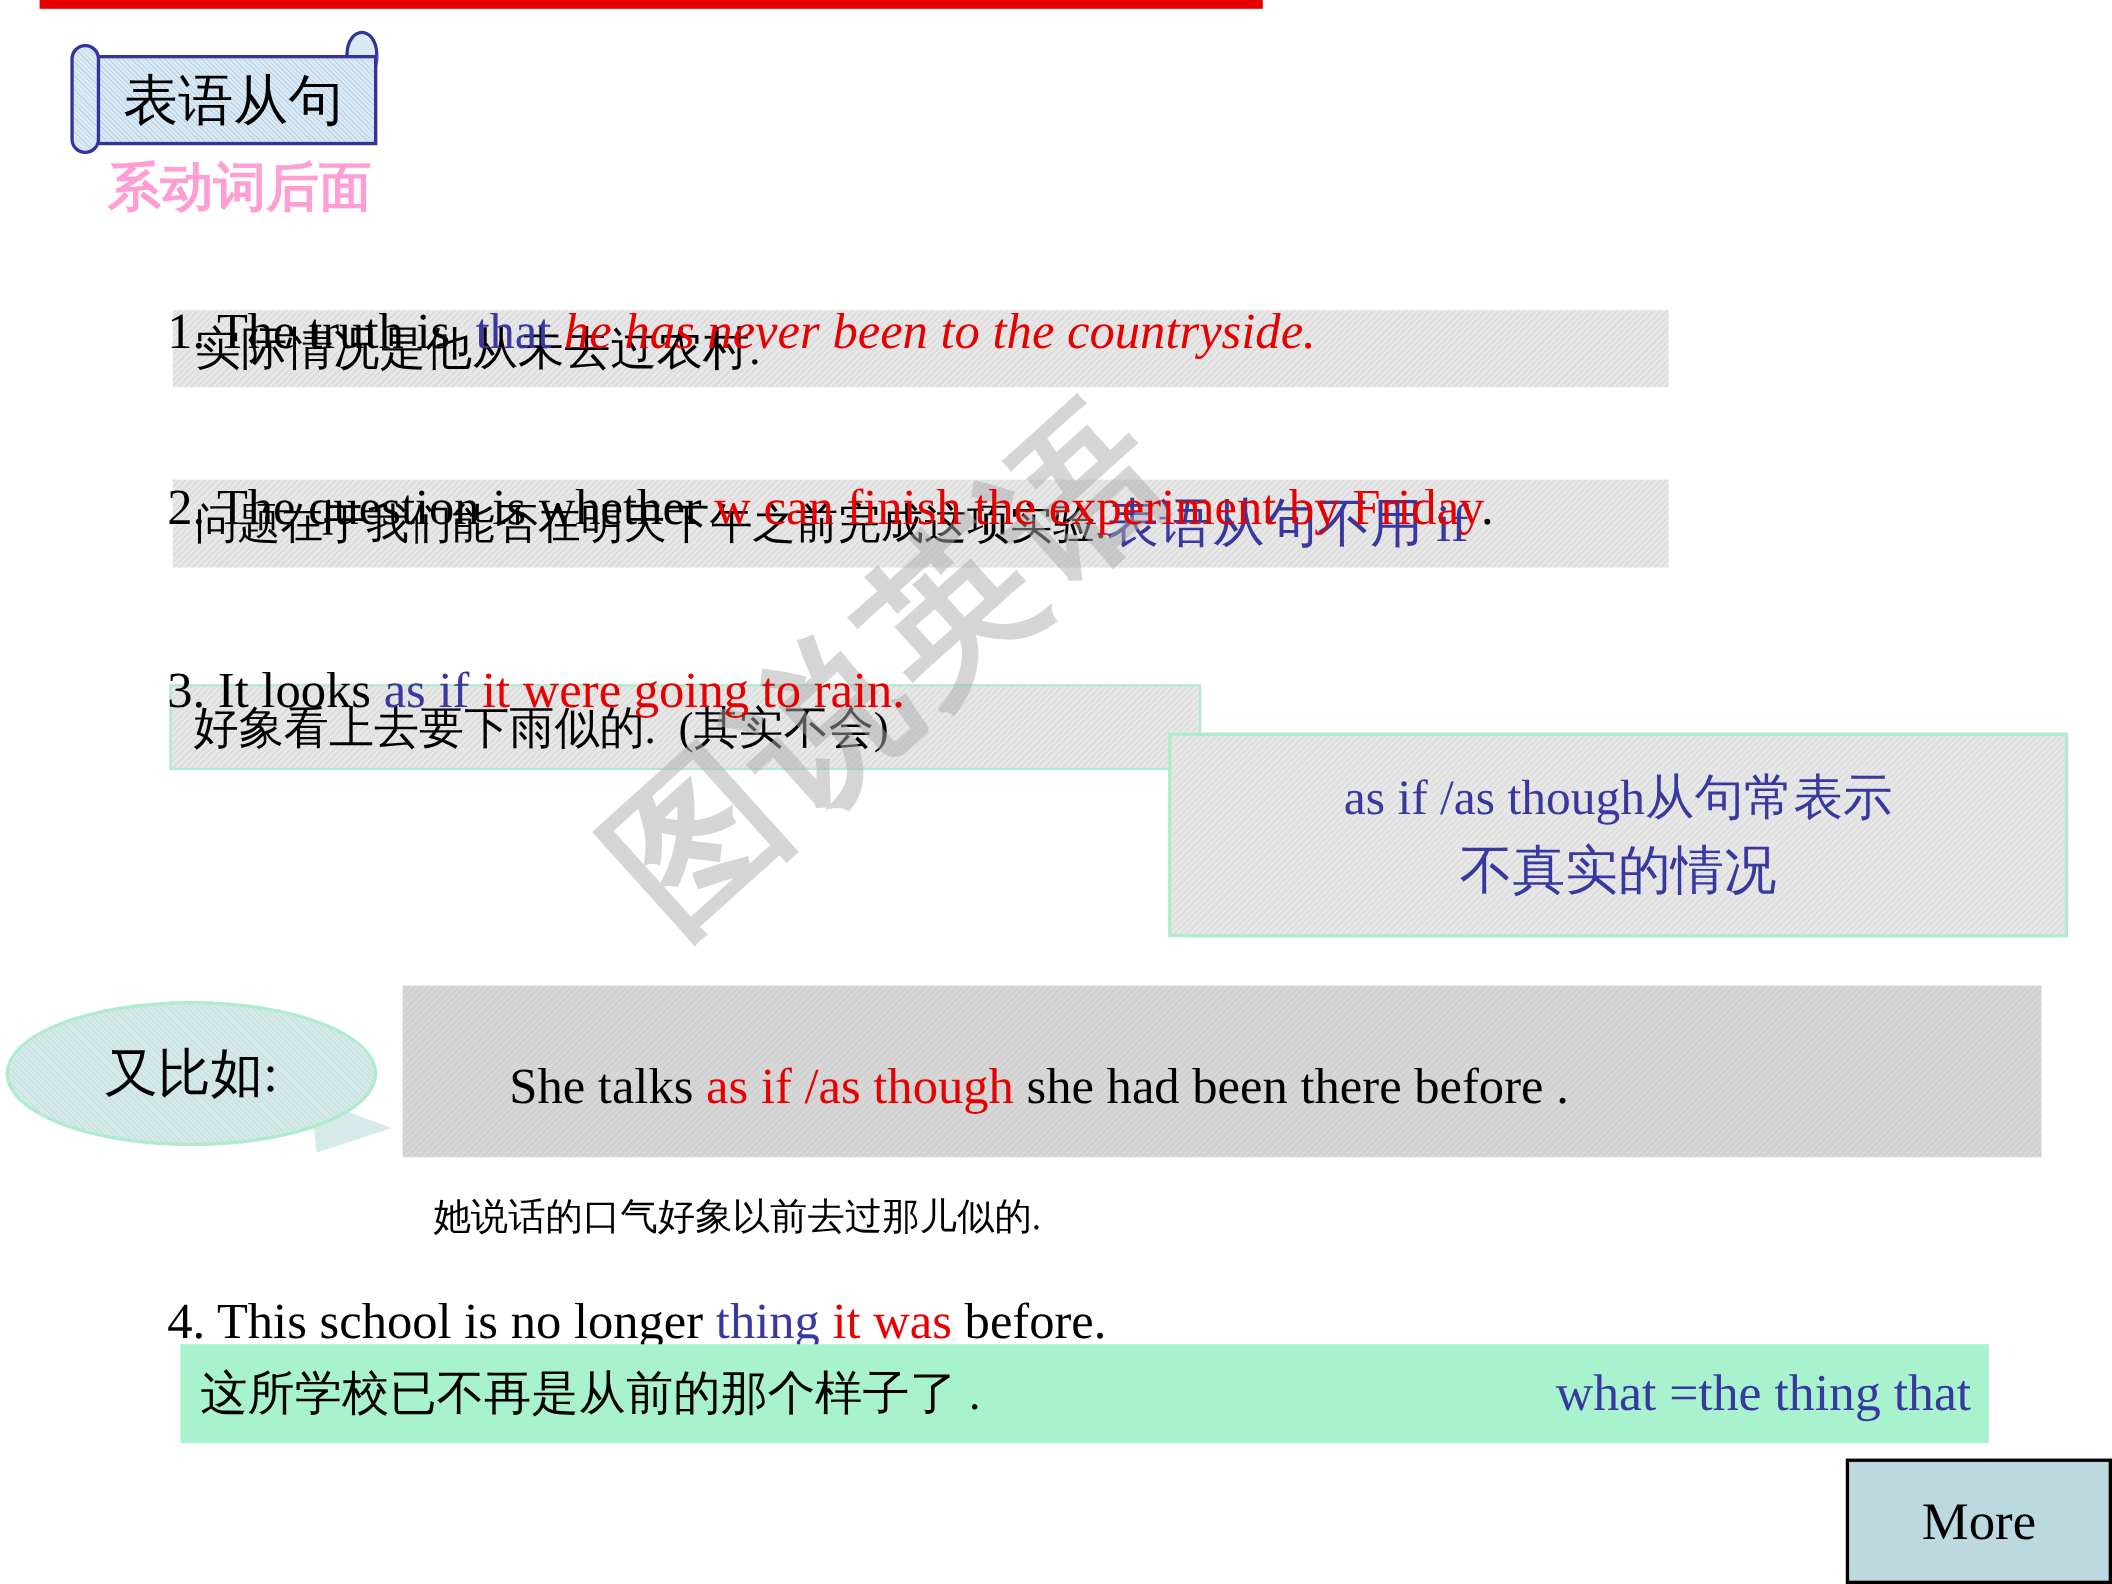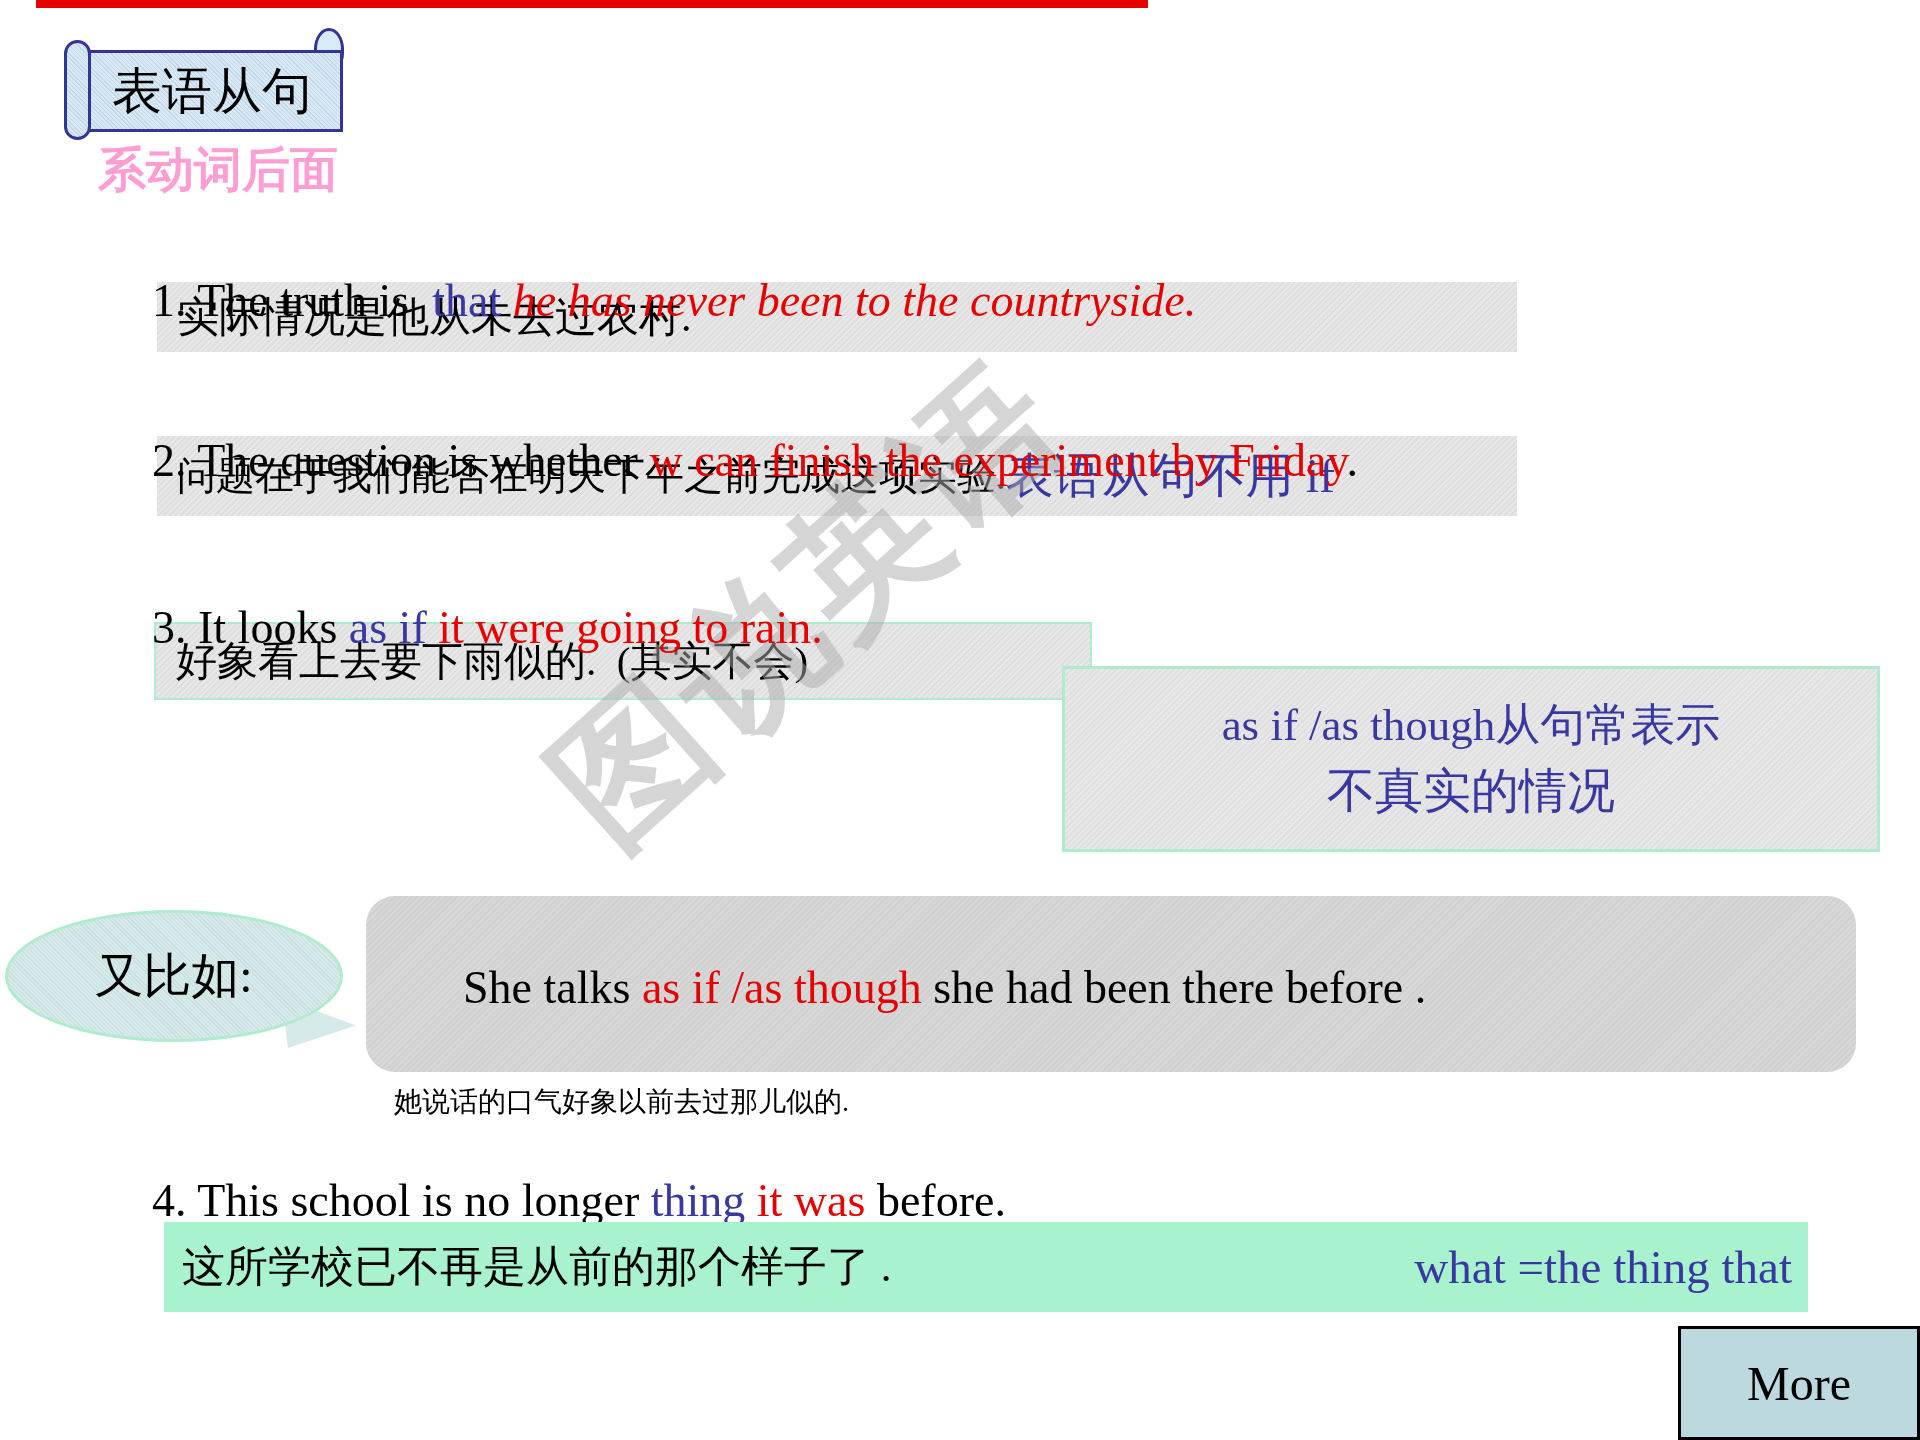--- a/index.html
+++ b/index.html
@@ -53,25 +53,25 @@
   .notebox .l2{font-size:48px;color:var(--blue);}
 
   .bubble{position:absolute;left:5px;top:910px;width:338px;height:132px;box-sizing:border-box;
       border:3px solid var(--mint);border-radius:50%;z-index:3;
       background-color:var(--ellipse-fill);
       background-image:repeating-linear-gradient(45deg,rgba(90,150,150,.12) 0 1px,transparent 1px 3px);
       display:flex;align-items:center;justify-content:center;font-size:48px;}
   .bubble-tail{position:absolute;left:282px;top:998px;width:74px;height:50px;z-index:2;
       background-color:var(--ellipse-fill);clip-path:polygon(0 0,100% 55%,8% 100%);}
 
-  .box4{position:absolute;left:366px;top:896px;width:1490px;height:176px;z-index:3;
+  .box4{position:absolute;left:366px;top:896px;width:1490px;height:156px;z-index:3;
       background-color:var(--gray-box-dark);
-      background-image:repeating-linear-gradient(135deg,rgba(90,90,90,.06) 0 2px,transparent 2px 4px);border-radius:29px;}
+      background-image:repeating-linear-gradient(135deg,rgba(90,90,90,.06) 0 2px,transparent 2px 4px);}
   .box4 .line1{margin:12px 0 0 28px;font-size:46px;white-space:pre;}
-  .box4 .line2{margin:16px 0 0 28px;font-size:28px;}
+  .box4 .line2{margin:16px 0 0 28px;font-size:34px;}
 
   .greenbox{position:absolute;left:164px;top:1222px;width:1644px;height:90px;box-sizing:border-box;
       background:var(--green-box);z-index:3;display:flex;align-items:center;
       justify-content:space-between;padding:0 16px 0 18px;}
   .greenbox .zh{font-size:43px;}
   .greenbox .tip{font-size:47px;}
 
   .more{position:absolute;left:1678px;top:1326px;width:242px;height:114px;box-sizing:border-box;
       background:var(--more-fill);border:3px solid #000;z-index:4;
       display:flex;align-items:center;justify-content:center;font-size:48px;cursor:pointer;}

